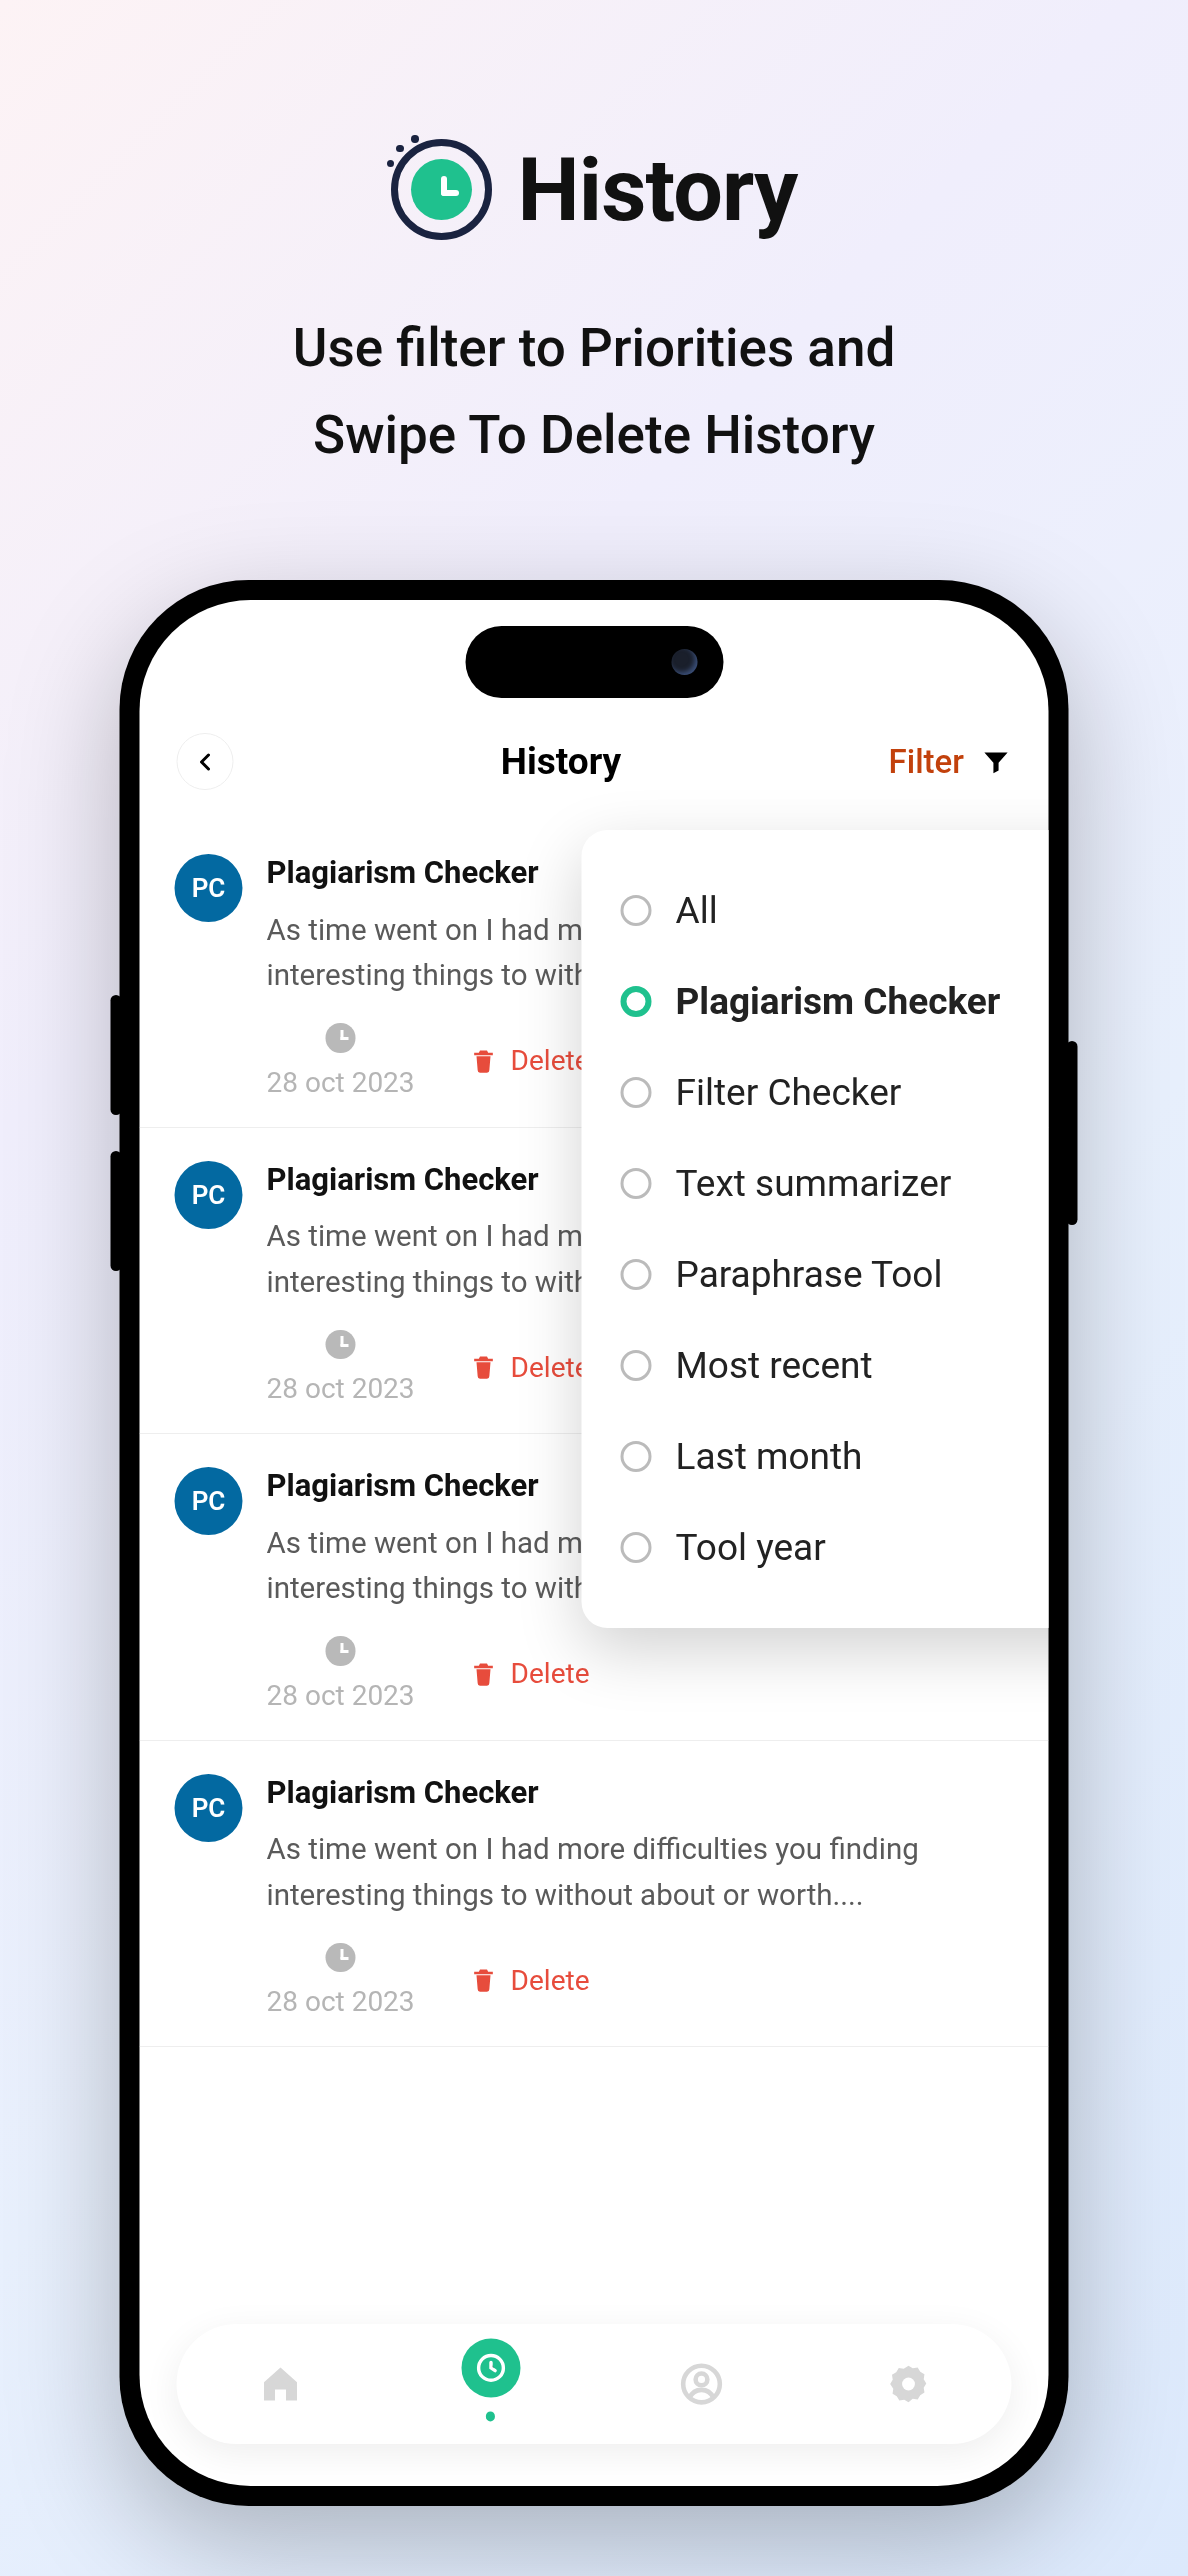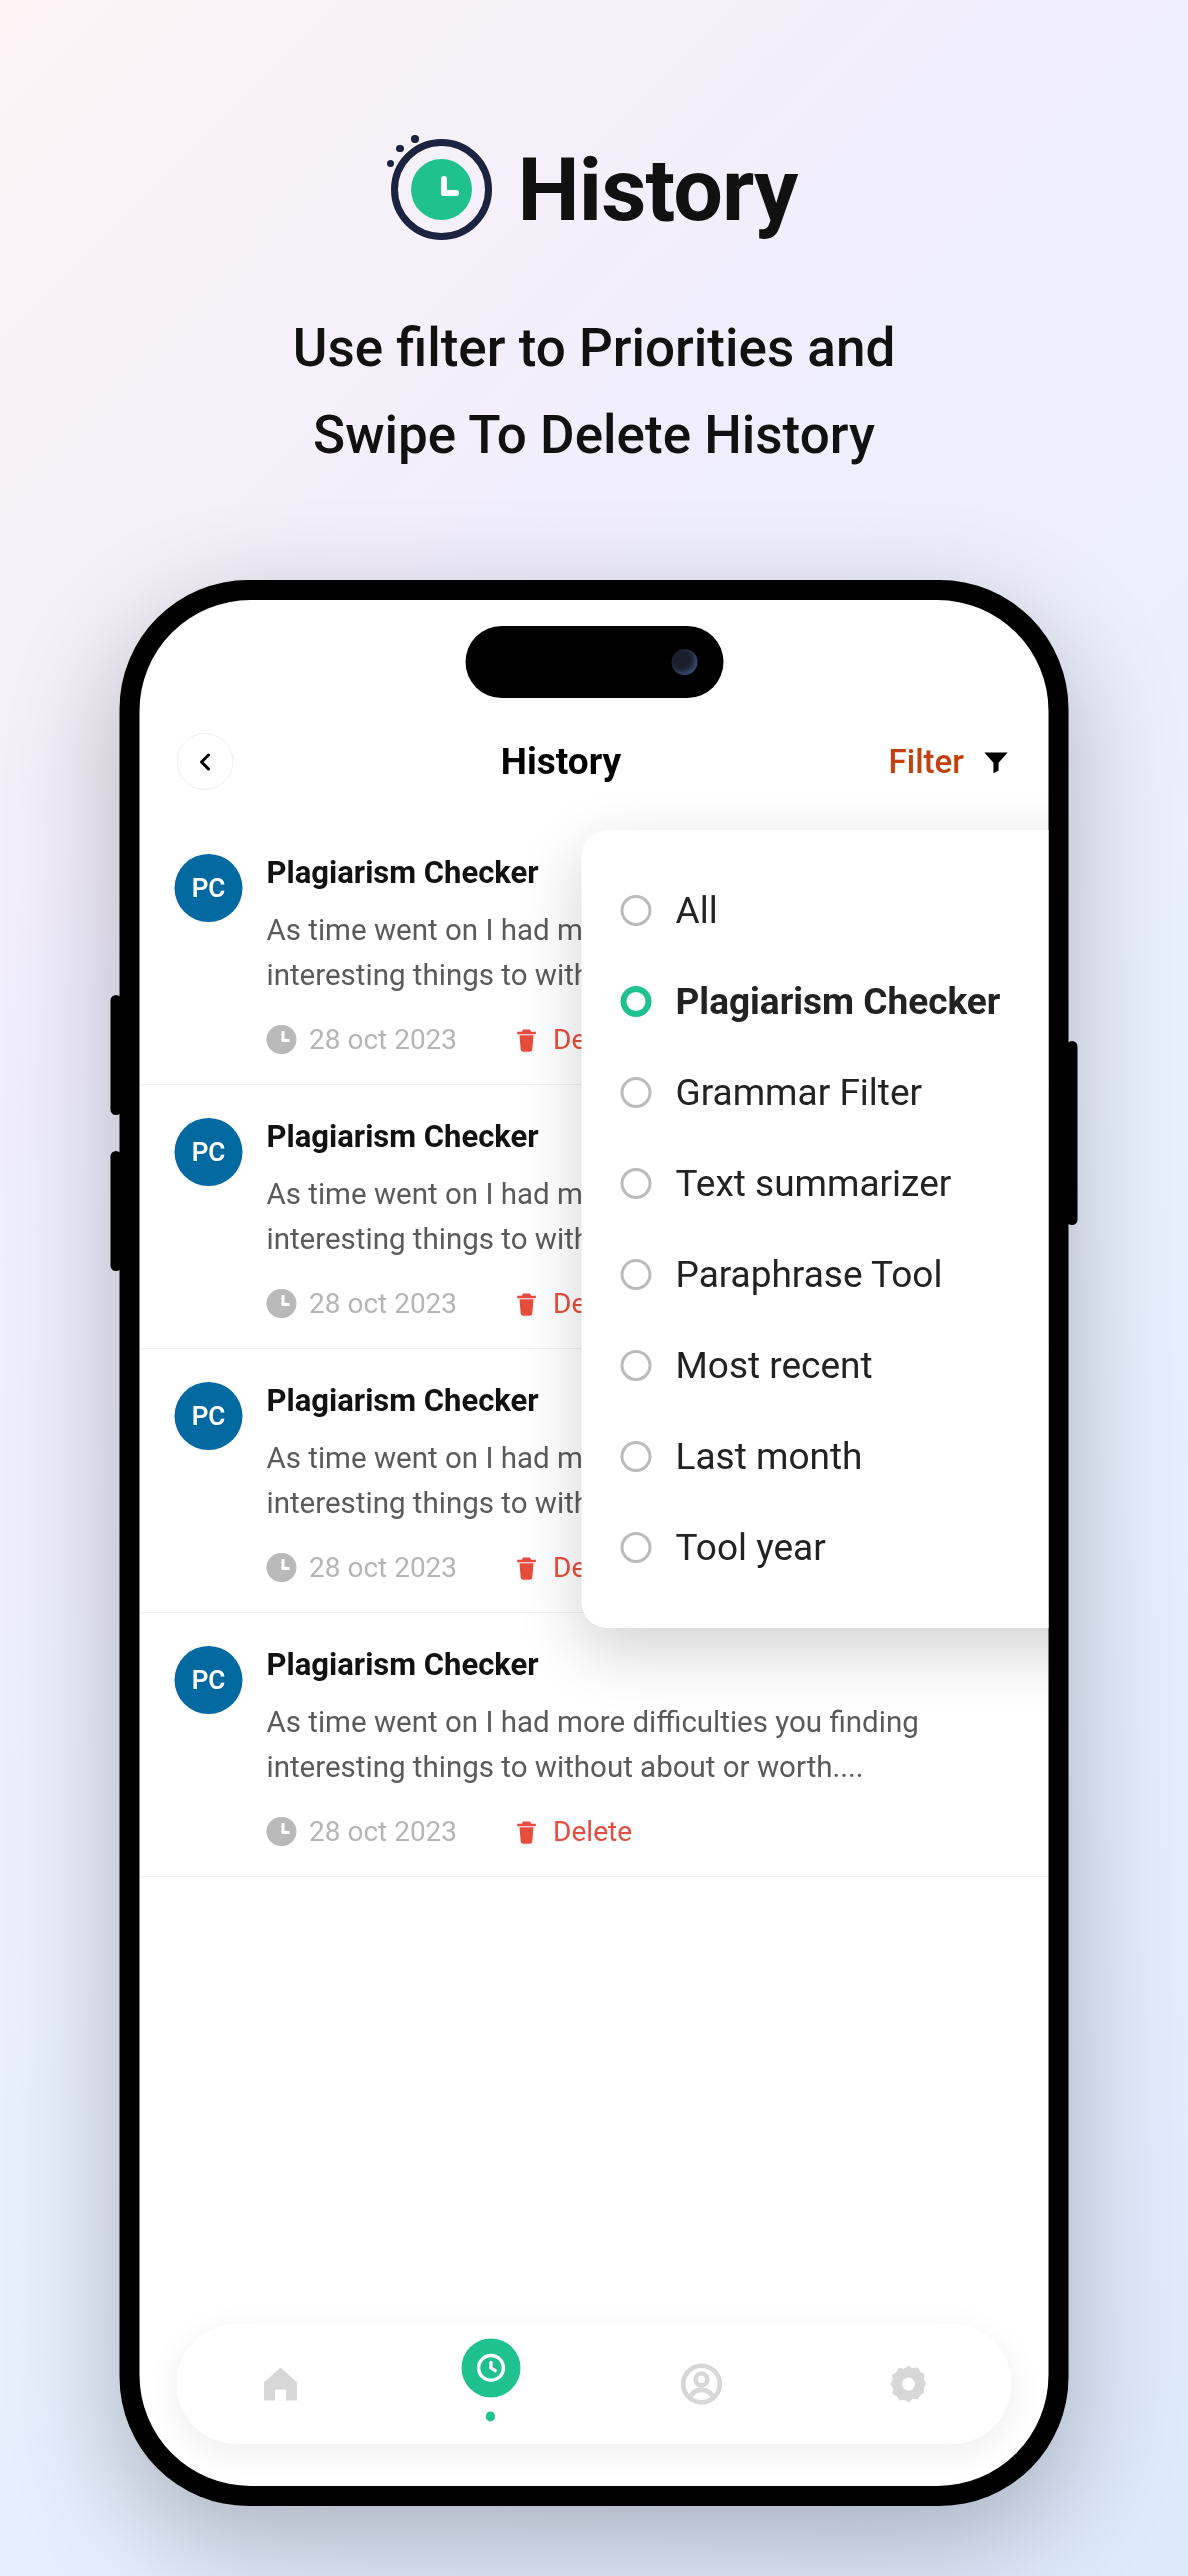--- a/index.html
+++ b/index.html
@@ -161,21 +161,21 @@
   .avatar {
     width:68px; height:68px; border-radius:50%;
     background:#0369a1; color:#fff;
     display:flex; align-items:center; justify-content:center;
     font-size:26px; font-weight:600; flex:none;
   }
   .row-body { flex:1; min-width:0; }
   .row-title { font-size:31px; font-weight:700; color:#111; margin-bottom:16.6px; }
   .row-text { font-size:29.5px; color:#5a5a5a; line-height:1.55; margin-bottom:24px; }
   .row-meta { display:flex; align-items:center; gap:55px; }
-  .meta-date { display:flex; align-items:center; gap:13px; color:#b5b5b5; font-size:28px; }
+  .meta-date { display:flex; align-items:center; gap:13px; color:#b5b5b5; font-size:28px;flex-direction:column; }
   .clock-small { width:29.5px; height:29.5px; border-radius:50%; background:#b9b9b9; position:relative; }
   .clock-small::before{content:"";position:absolute;left:50%;top:22%;width:2.8px;height:10px;background:#fff;}
   .clock-small::after{content:"";position:absolute;left:50%;top:48%;width:8.3px;height:2.8px;background:#fff;}
   .meta-del { display:flex; align-items:center; gap:13px; color:#e74c3c; font-size:28px; }
 
   
   .filter-panel {
     position:absolute;
     top:230px;
     left:442px;
@@ -368,21 +368,21 @@
         <div class="opt">
           <span class="radio"></span>
           <span>All</span>
         </div>
         <div class="opt sel">
           <span class="radio"></span>
           <span>Plagiarism Checker</span>
         </div>
         <div class="opt">
           <span class="radio"></span>
-          <span>Grammar Filter</span>
+          <span>Filter Checker</span>
         </div>
         <div class="opt">
           <span class="radio"></span>
           <span>Text summarizer</span>
         </div>
         <div class="opt">
           <span class="radio"></span>
           <span>Paraphrase Tool</span>
         </div>
         <div class="opt">

